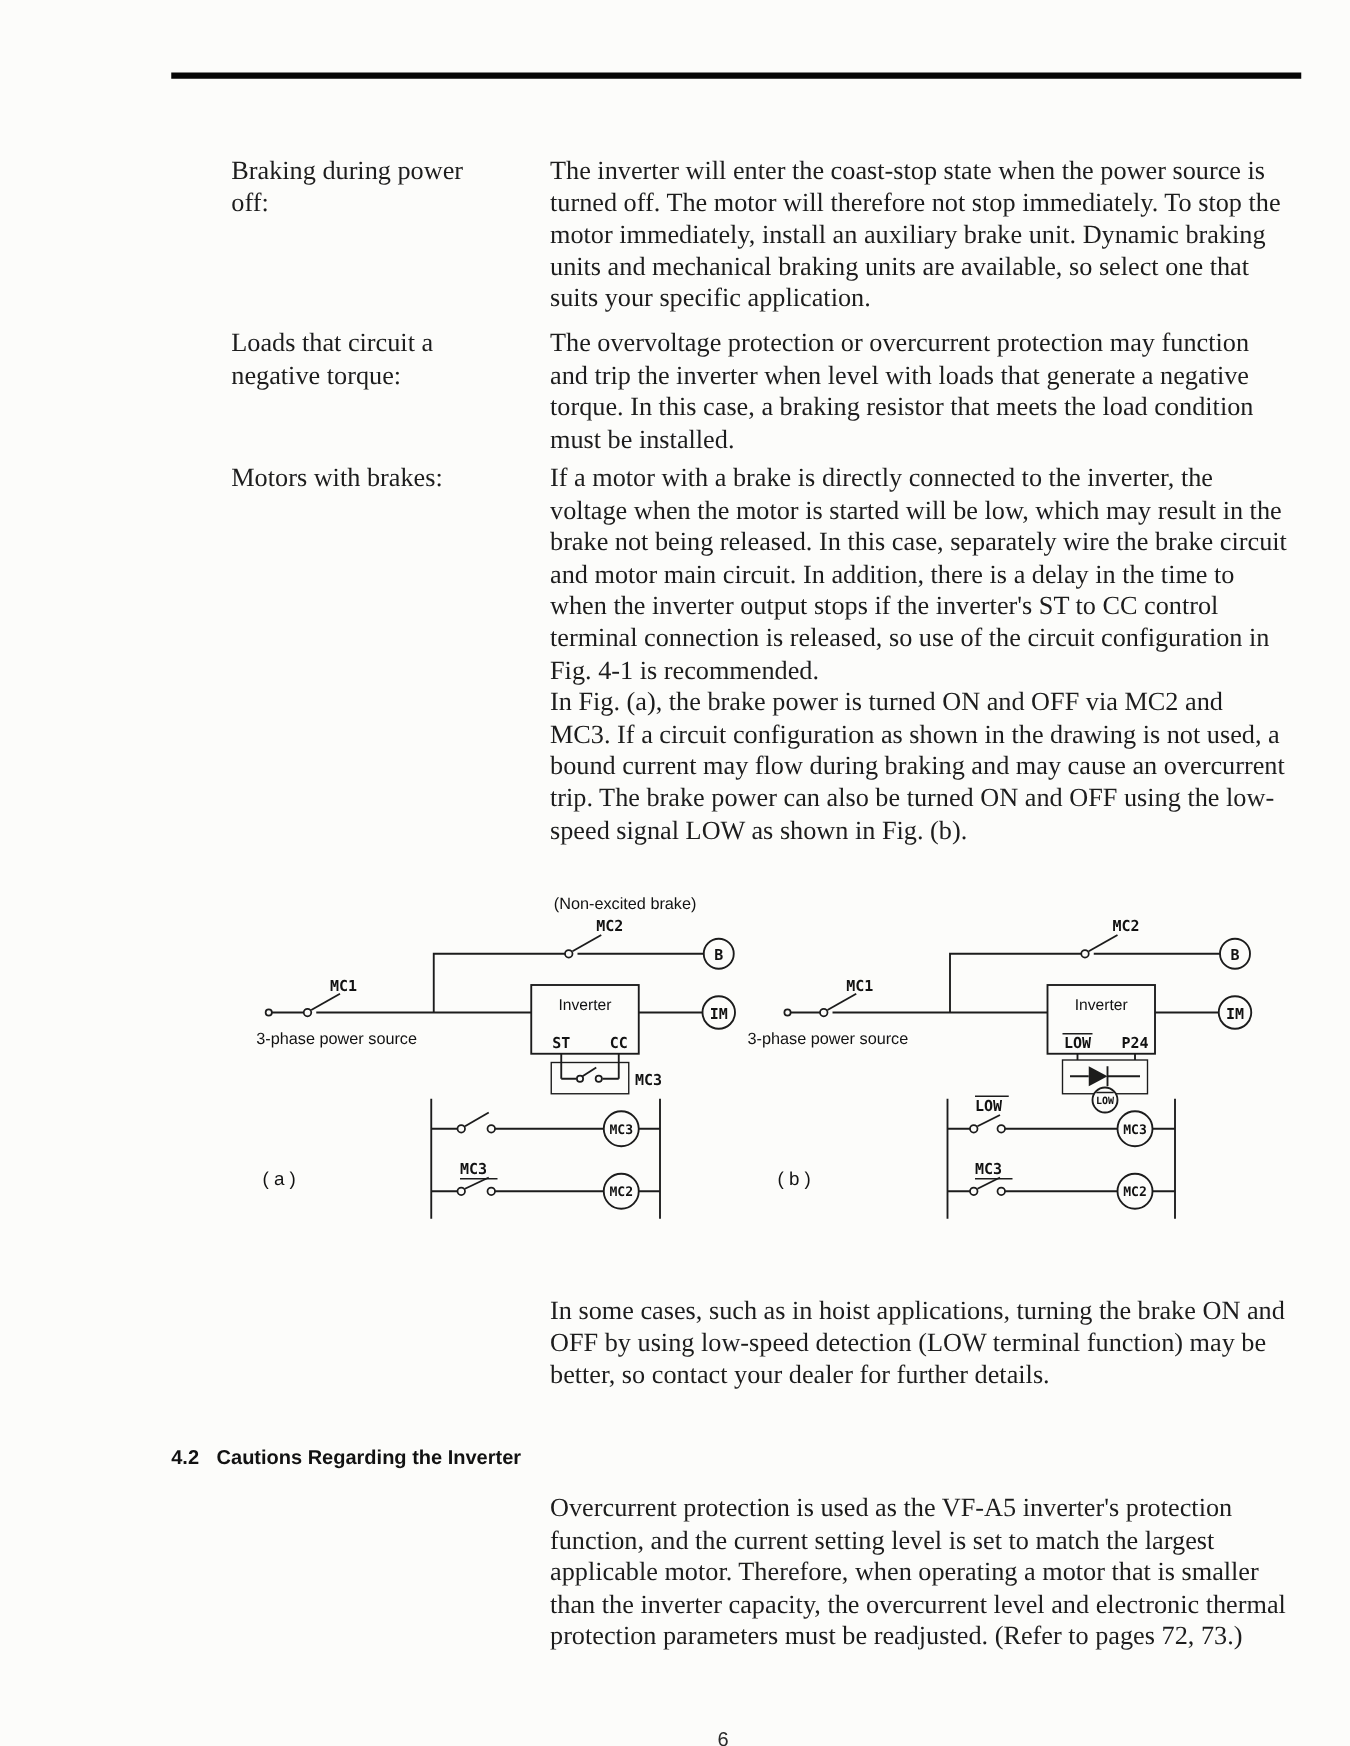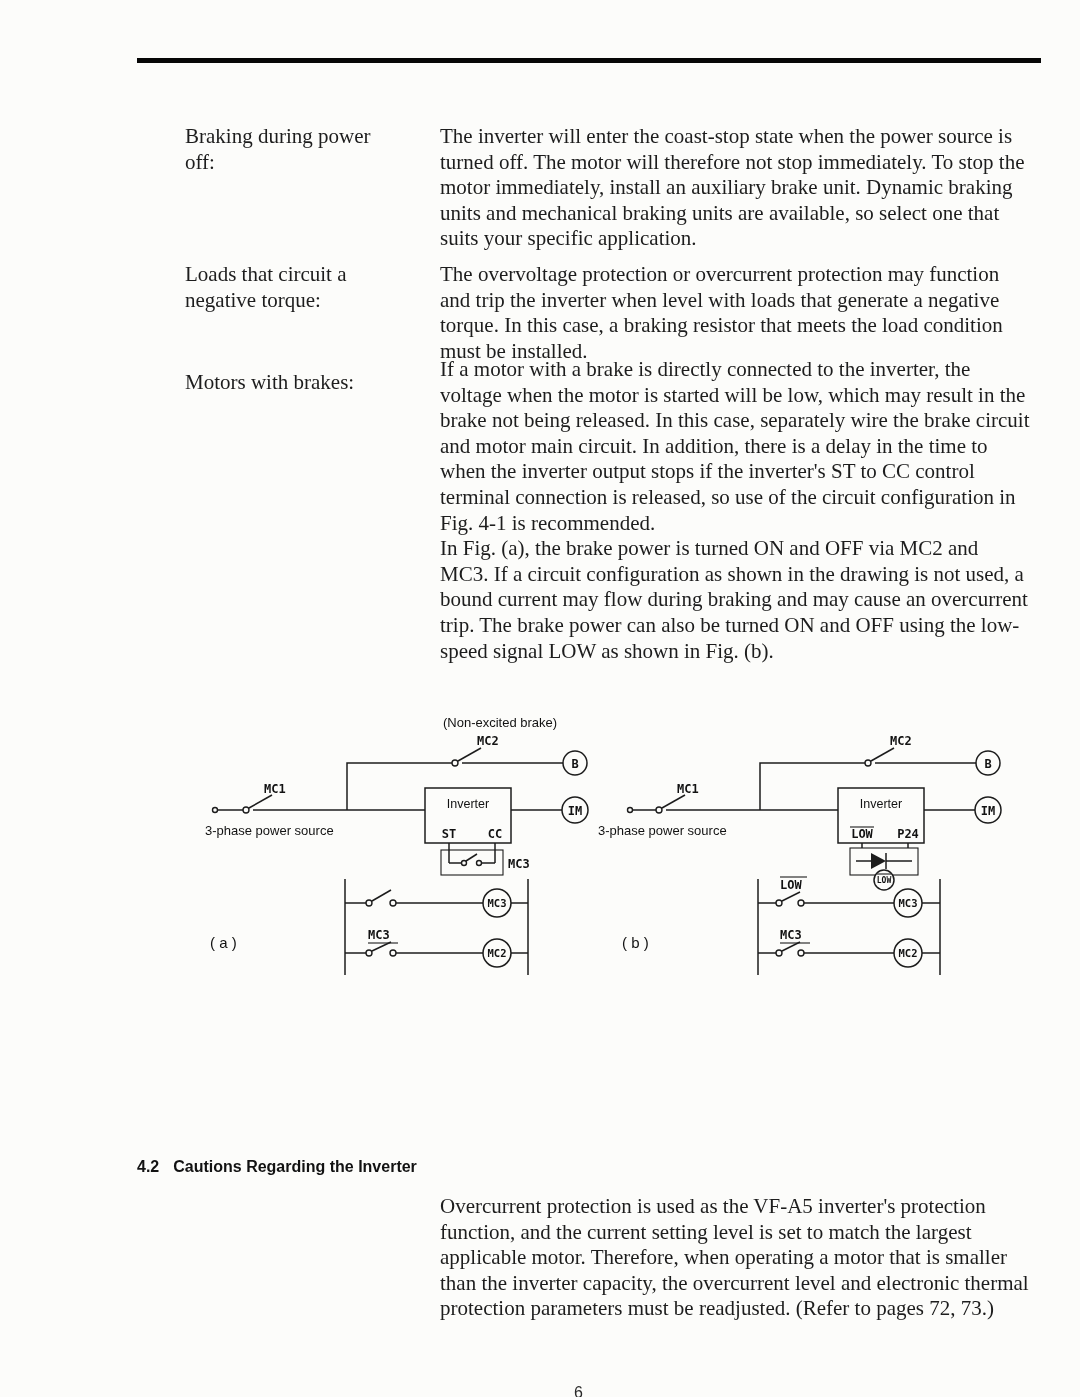--- a/index.html
+++ b/index.html
@@ -41,21 +41,21 @@
 
   <div class="rule-top"></div>
 
   <div class="def-term body-text" style="top:124px">Braking during power off:</div>
   <div class="def-text body-text" style="top:124px">The inverter will enter the coast-stop state when the power source is turned off. The motor will therefore not stop immediately. To stop the motor immediately, install an auxiliary brake unit. Dynamic braking units and mechanical braking units are available, so select one that suits your specific application.</div>
 
   <div class="def-term body-text" style="top:262px">Loads that circuit a negative torque:</div>
   <div class="def-text body-text" style="top:262px">The overvoltage protection or overcurrent protection may function and trip the inverter when level with loads that generate a negative torque. In this case, a braking resistor that meets the load condition must be installed.</div>
 
   <div class="def-term body-text" style="top:370px">Motors with brakes:</div>
-  <div class="def-text body-text" style="top:357px">
+  <div class="def-text body-text" style="top:370px">
     <p>If a motor with a brake is directly connected to the inverter, the voltage when the motor is started will be low, which may result in the brake not being released. In this case, separately wire the brake circuit and motor main circuit. In addition, there is a delay in the time to when the inverter output stops if the inverter's ST to CC control terminal connection is released, so use of the circuit configuration in Fig. 4-1 is recommended.</p>
     <p>In Fig. (a), the brake power is turned ON and OFF via MC2 and MC3. If a circuit configuration as shown in the drawing is not used, a bound current may flow during braking and may cause an overcurrent trip. The brake power can also be turned ON and OFF using the low-speed signal LOW as shown in Fig. (b).</p>
   </div>
 
   <svg class="figure" width="1080" height="295" viewBox="0 0 1080 295" xmlns="http://www.w3.org/2000/svg">
 
     <g>
       <text x="443" y="24" class="t-sans">(Non-excited brake)</text>
 
       <path class="wire" d="M347,107 V60 H452"></path>
@@ -175,20 +175,21 @@
       <path class="wire" d="M804,250 H894"></path>
       <circle class="sym" cx="908" cy="250" r="14"></circle>
       <text x="908" y="254" text-anchor="middle" class="t-mono sm">MC2</text>
       <path class="wire" d="M922,250 H940"></path>
 
       <text x="622" y="245" class="t-sub">( b )</text>
     </g>
   </svg>
 
 
+  <div class="def-text body-text" style="top:1036px">In some cases, such as in hoist applications, turning the brake ON and OFF by using low-speed detection (LOW terminal function) may be better, so contact your dealer for further details.</div>
 
   <div class="section-heading">
     <span>4.2</span><span class="title">Cautions Regarding the Inverter</span>
   </div>
 
   <div class="def-text body-text" style="top:1194px">Overcurrent protection is used as the VF-A5 inverter's protection function, and the current setting level is set to match the largest applicable motor. Therefore, when operating a motor that is smaller than the inverter capacity, the overcurrent level and electronic thermal protection parameters must be readjusted. (Refer to pages 72, 73.)</div>
 
   <div class="page-number">6</div>
 
 </div>

